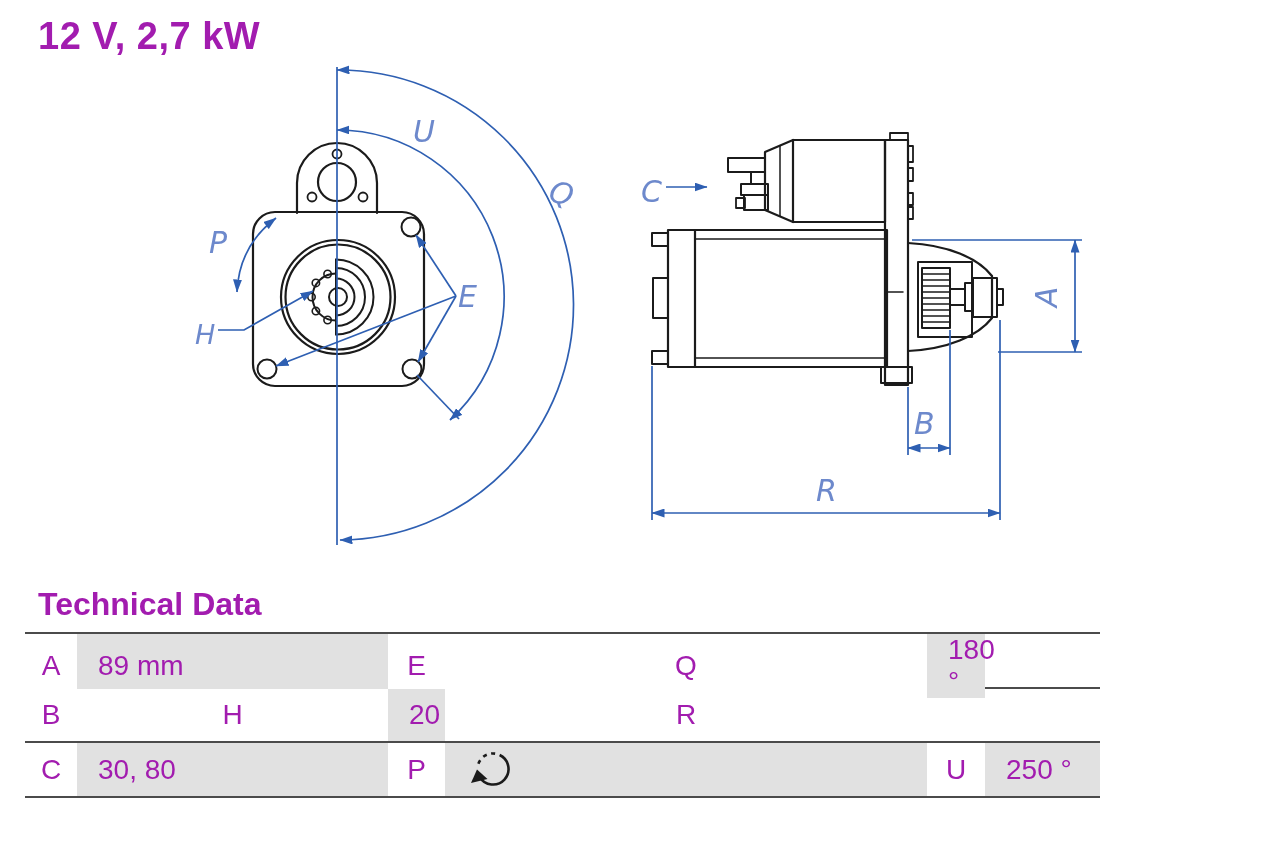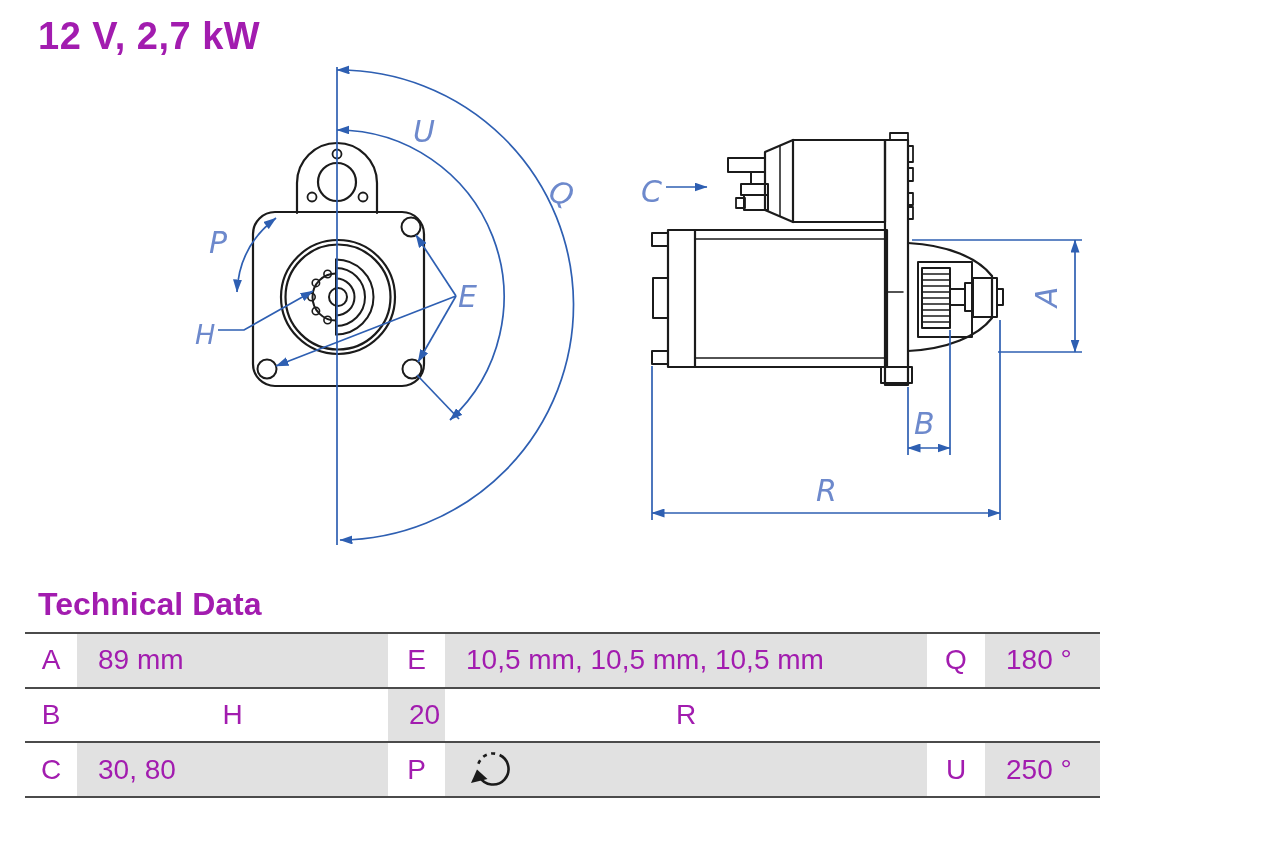--- a/index.html
+++ b/index.html
@@ -143,21 +143,20 @@
     </g>
   </svg>
 
   <div class="section-heading">Technical Data</div>
 
   <div class="tech-table">
     <div class="t-row">
       <div class="t-key">A</div>
       <div class="t-val">89 mm</div>
       <div class="t-key">E</div>
-      <div class="t-val">10,5 mm, 10,5 mm, 10,5 mm</div>
       <div class="t-key">Q</div>
       <div class="t-val">180 °</div>
     </div>
     <div class="t-row">
       <div class="t-key">B</div>
       <div class="t-key">H</div>
       <div class="t-val">20</div>
       <div class="t-key">R</div>
     </div>
     <div class="t-row">

